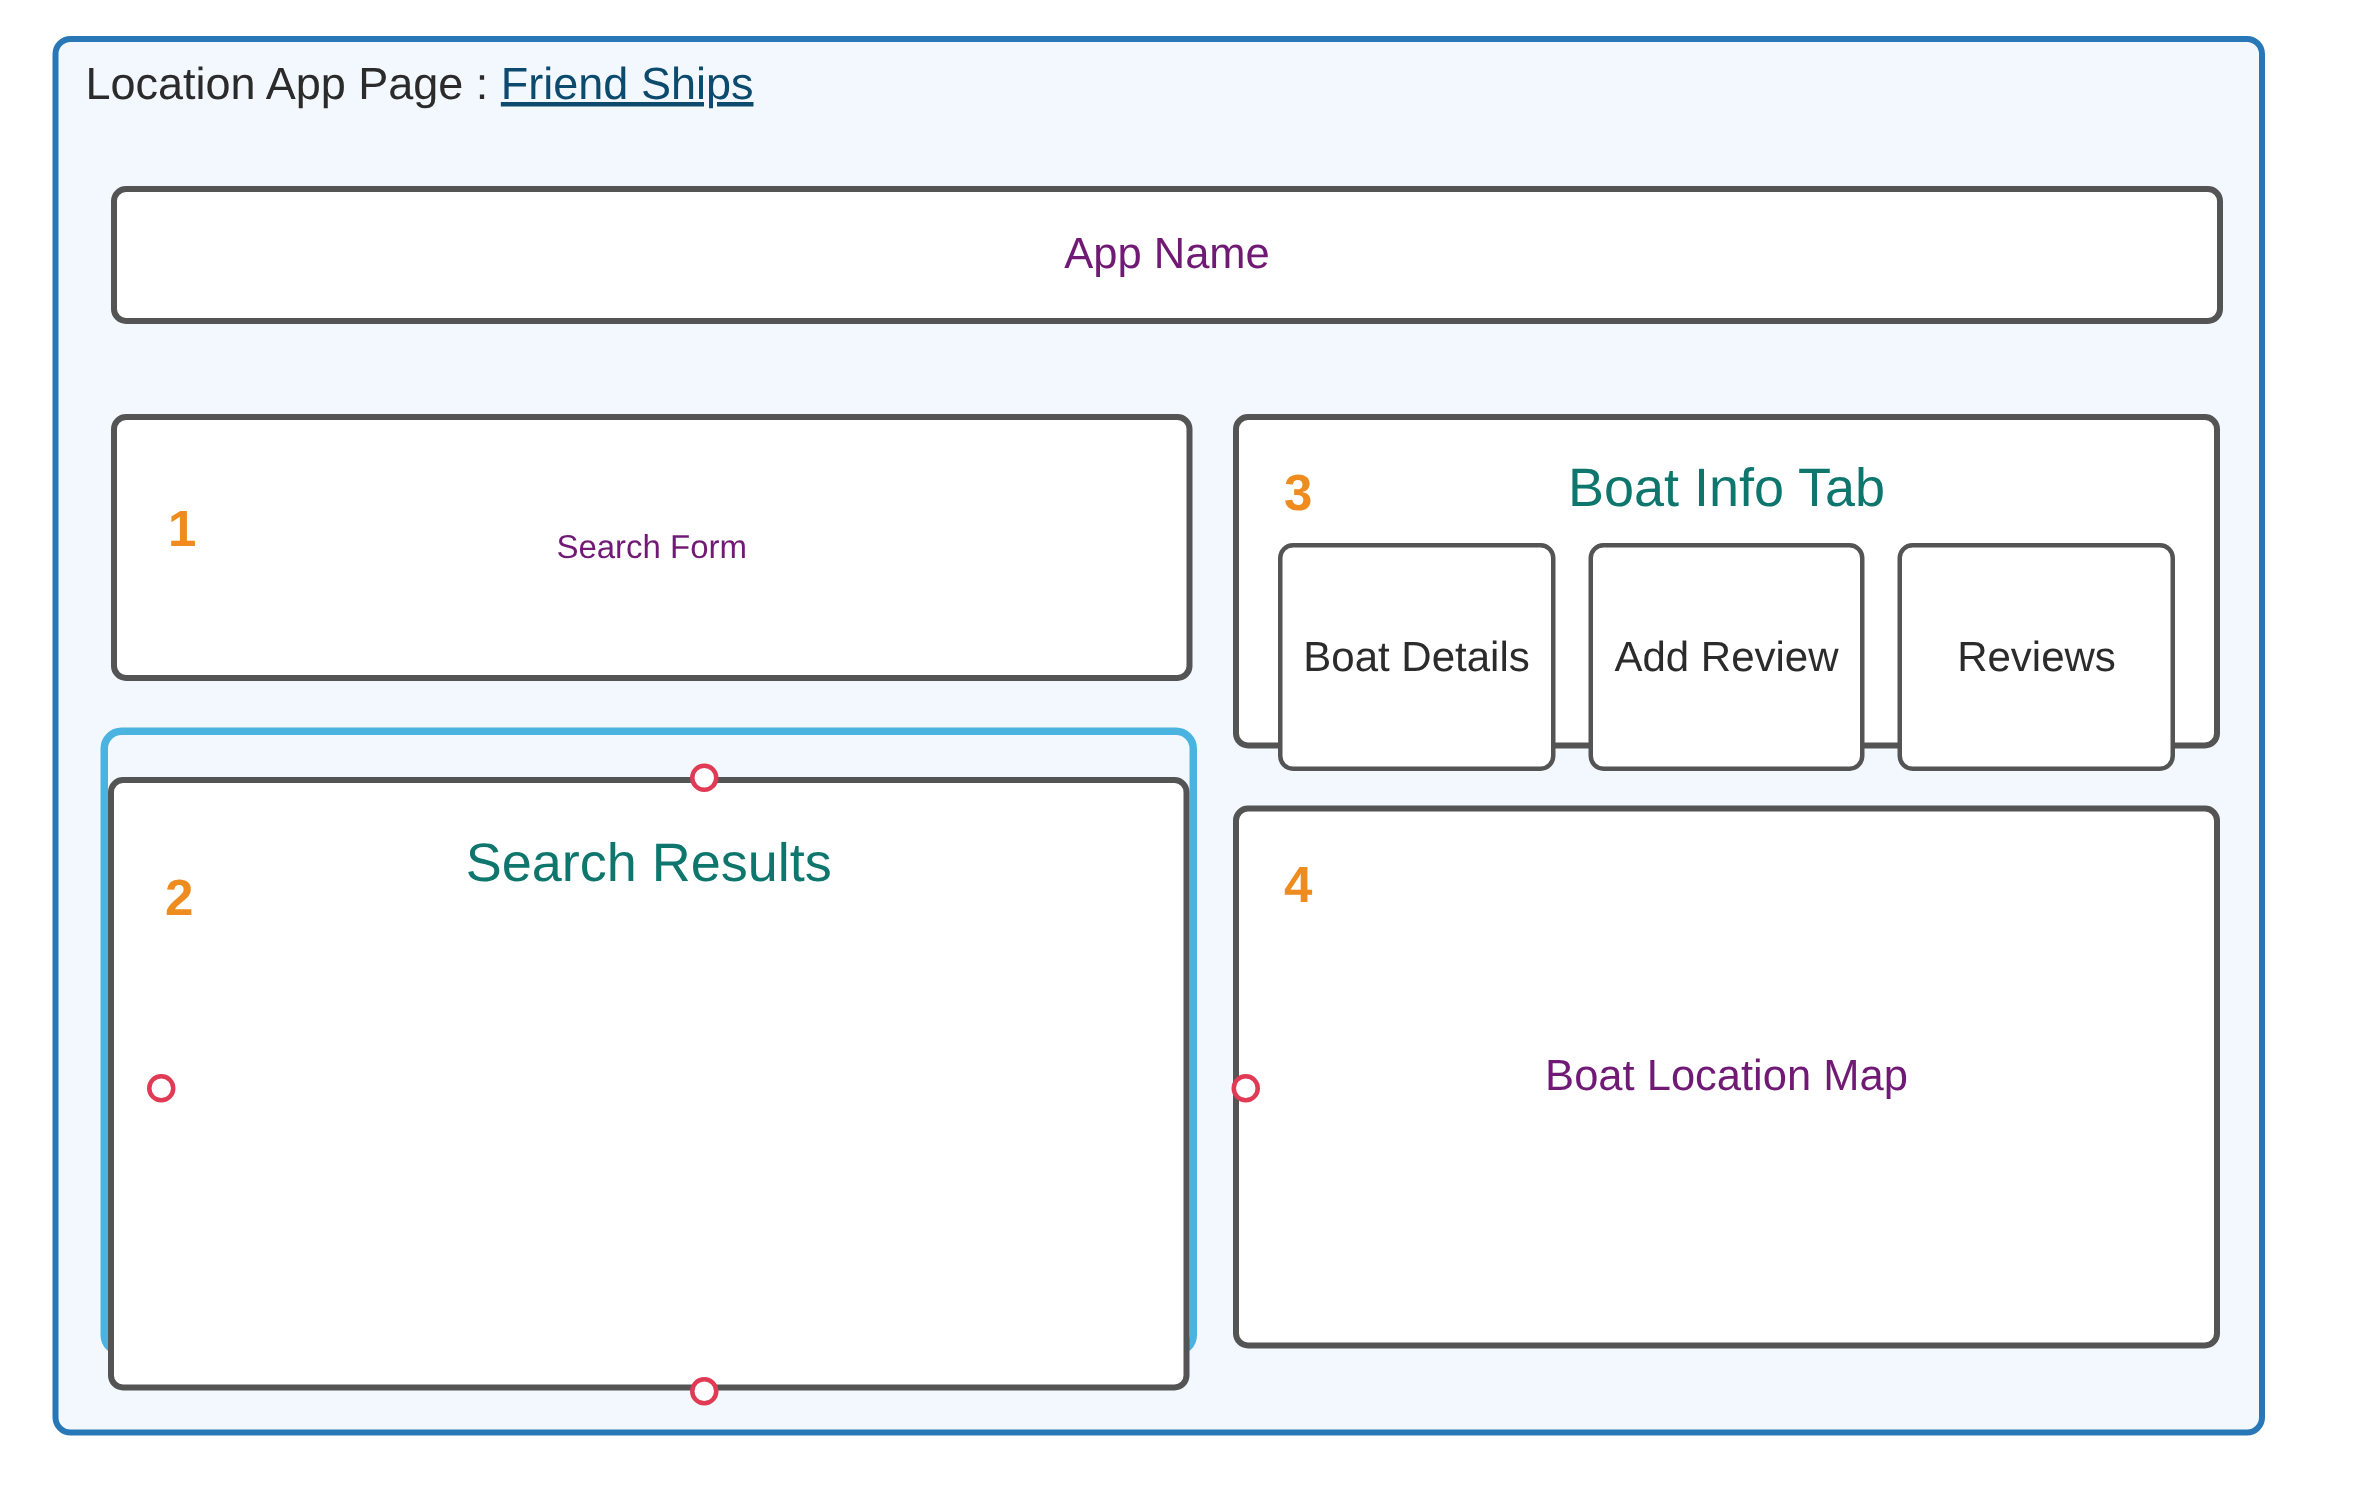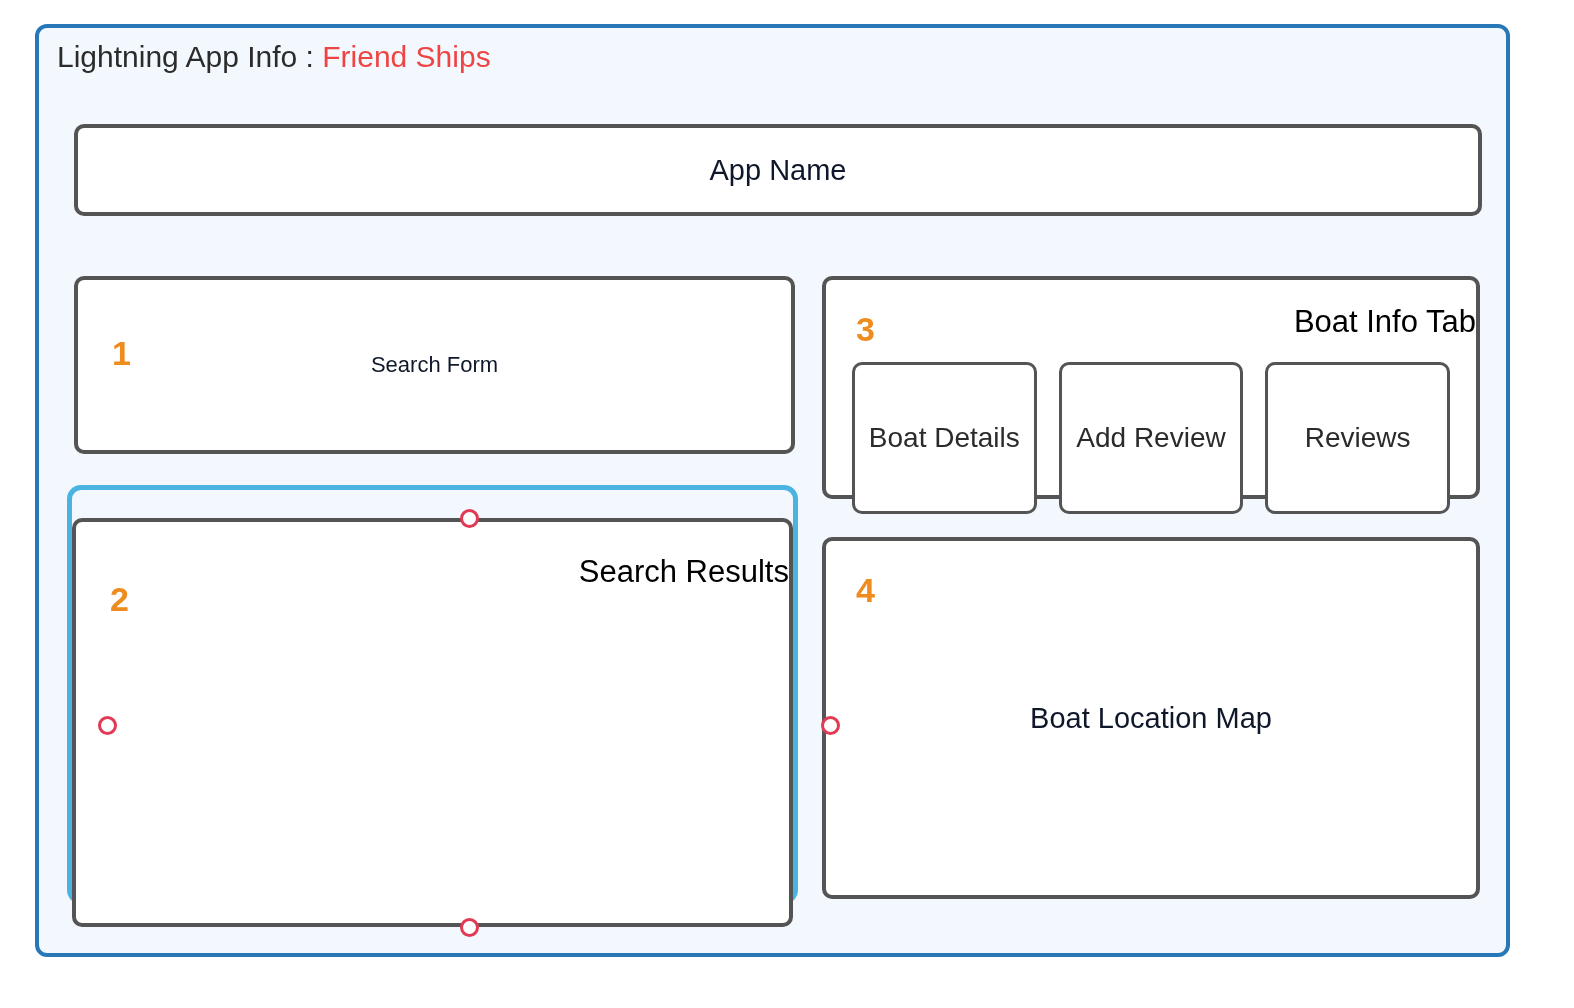--- a/index.html
+++ b/index.html
@@ -30,51 +30,52 @@
 
   .page-header {
     position: absolute;
     left: 18px;
     top: 12px;
     font-size: 30px;
     color: #2b2b2b;
     white-space: nowrap;
   }
   .page-header .accent {
-    color: #ef4444;
+    color: #0c4a6e;
+    text-decoration: underline;
   }
 
   
   .wf-box {
     position: absolute;
     box-sizing: border-box;
     background: #ffffff;
     border: 4px solid #545454;
     border-radius: 10px;
   }
 
   .box-title {
     position: absolute;
     left: 0;
     right: 0;
-    text-align: right;
-    font-size: 31px;
-    color: #000000;
+    text-align: center;
+    font-size: 36px;
+    color: #0f766e;
     white-space: nowrap;
   }
 
   .box-title-center {
     position: absolute;
     left: 0;
     right: 0;
     top: 50%;
     transform: translateY(-50%);
     text-align: center;
     font-size: 29px;
-    color: #0f172a;
+    color: #701a75;
     white-space: nowrap;
   }
 
   .step-num {
     position: absolute;
     font-size: 34px;
     font-weight: bold;
     color: #ee8c20;
     line-height: 1;
   }
@@ -179,21 +180,21 @@
     height: 362px;
   }
   #boat-map-box .step-num { left: 30px; top: 32px; }
 </style>
 </head>
 <body>
 
 <div class="page-frame">
 
   <div class="page-header">
-    <span>Lightning App Info : </span><span class="accent">Friend Ships</span>
+    <span>Location App Page : </span><span class="accent">Friend Ships</span>
   </div>
 
   <div class="wf-box" id="app-name-box">
     <div class="box-title-center">App Name</div>
   </div>
 
   <div class="wf-box" id="search-form-box">
     <div class="step-num">1</div>
     <div class="box-title-center">Search Form</div>
   </div>

